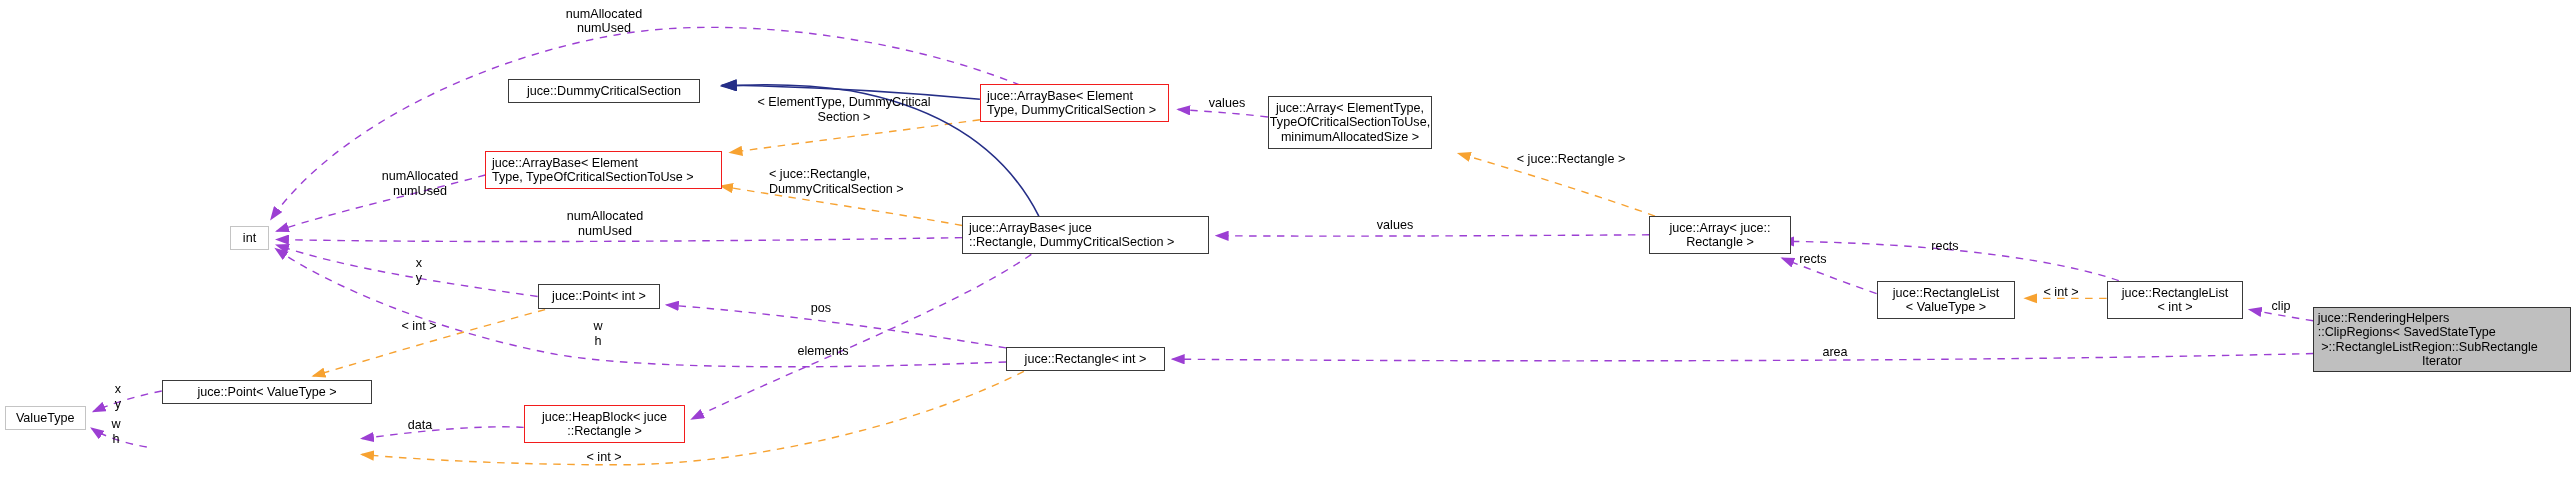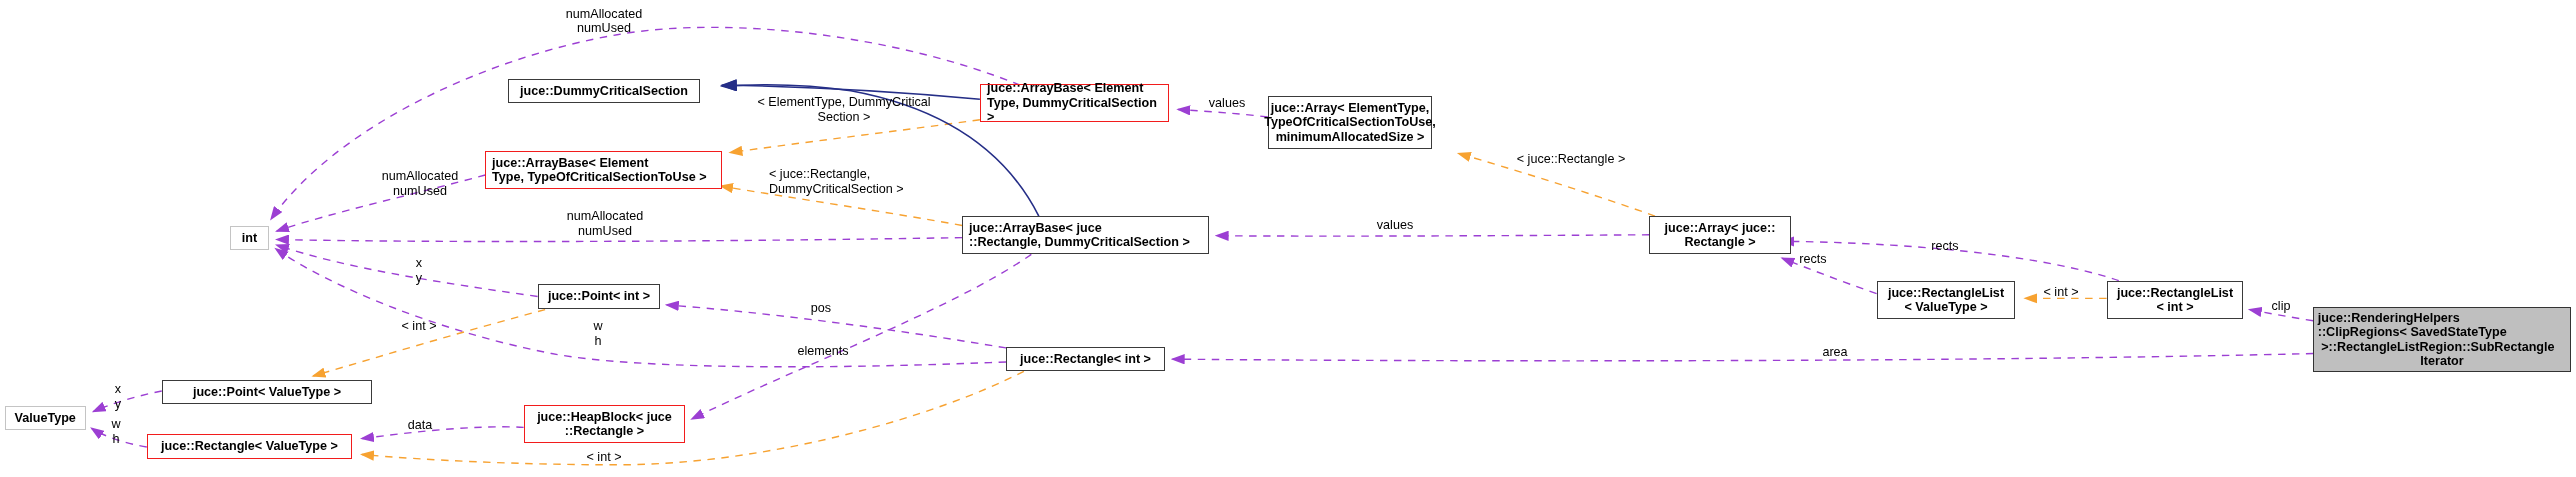--- a/index.html
+++ b/index.html
@@ -7,21 +7,21 @@
     position:relative;width:2576px;height:478px;background:#ffffff;overflow:hidden;
     font-family:"Liberation Sans",sans-serif;font-size:12.6px;line-height:14.5px;color:#000;
   }
   svg.edges{position:absolute;left:0;top:0;width:2576px;height:478px;}
   path.usage{fill:none;stroke:#9C3FD3;stroke-width:1.5;stroke-dasharray:8 7;}
   path.tmpl{fill:none;stroke:#F7A231;stroke-width:1.5;stroke-dasharray:8 7;}
   path.inherit{fill:none;stroke:#252E87;stroke-width:1.7;}
   .node{
     position:absolute;box-sizing:border-box;background:#ffffff;border:1.9px solid #3A3A3A;
     display:flex;align-items:center;justify-content:center;text-align:center;
-    white-space:pre-line;padding:0.9px 3.7px;font-weight:bold;
+    white-space:pre-line;padding:0.9px 3.7px;
   }
   .node.ta-left{justify-content:flex-start;text-align:left;padding-left:6px;}
   .node.ext{border:1.4px solid #C4C4C4;}
   .node.trunc{border:1.9px solid #F21C1C;}
   .node.main{background:#BFBFBF;border:1.9px solid #333;flex-direction:column;align-items:stretch;justify-content:center;}
   .node.main span{display:block;text-align:left;white-space:pre;}
   .node.main span.centered{text-align:center;}
   .elabel{
     position:absolute;transform:translate(-50%,-50%);text-align:center;white-space:pre-line;
   }
@@ -105,21 +105,20 @@
     <span> &gt;::RectangleListRegion::SubRectangle</span>
     <span class="centered">Iterator</span>
   </div>
 
   <div class="node" style="left:538px;top:284px;width:122px;height:25px;">juce::Point&lt; int &gt;</div>
 
   <div class="node" style="left:162px;top:380px;width:210px;height:24px;">juce::Point&lt; ValueType &gt;</div>
 
   <div class="node ext" style="left:4.7px;top:406px;width:81px;height:24px;">ValueType</div>
 
-  <div class="node trunc" style="left:147px;top:434px;width:205px;height:25px;">juce::Rectangle&lt; ValueType &gt;</div>
 
   <div class="node trunc" style="left:524px;top:405px;width:161px;height:38px;">juce::HeapBlock&lt; juce
 ::Rectangle &gt;</div>
 
   <div class="node" style="left:1006px;top:347px;width:159px;height:24px;">juce::Rectangle&lt; int &gt;</div>
 
   <div class="elabel" style="left:604px;top:20.6px;">numAllocated
 numUsed</div>
   <div class="elabel" style="left:844px;top:109px;">&lt; ElementType, DummyCritical
 Section &gt;</div>

